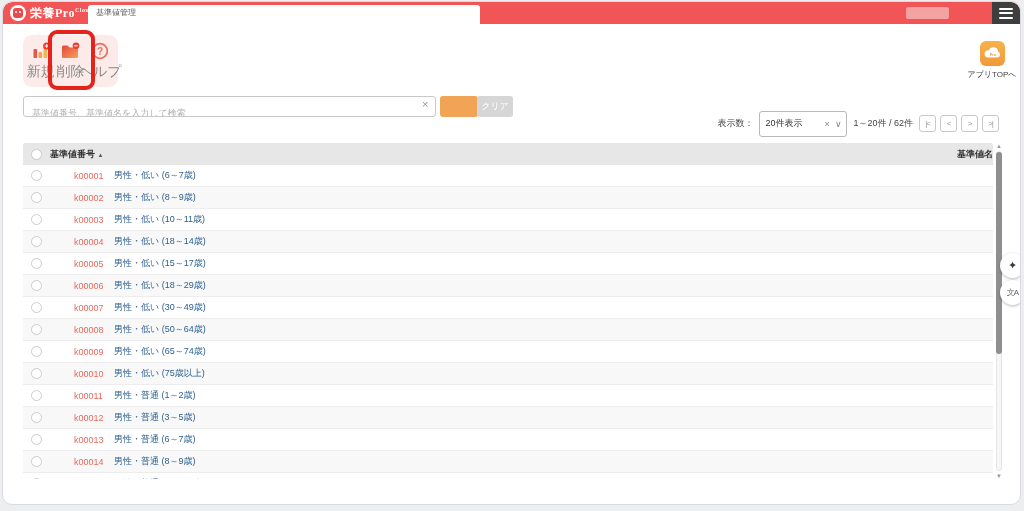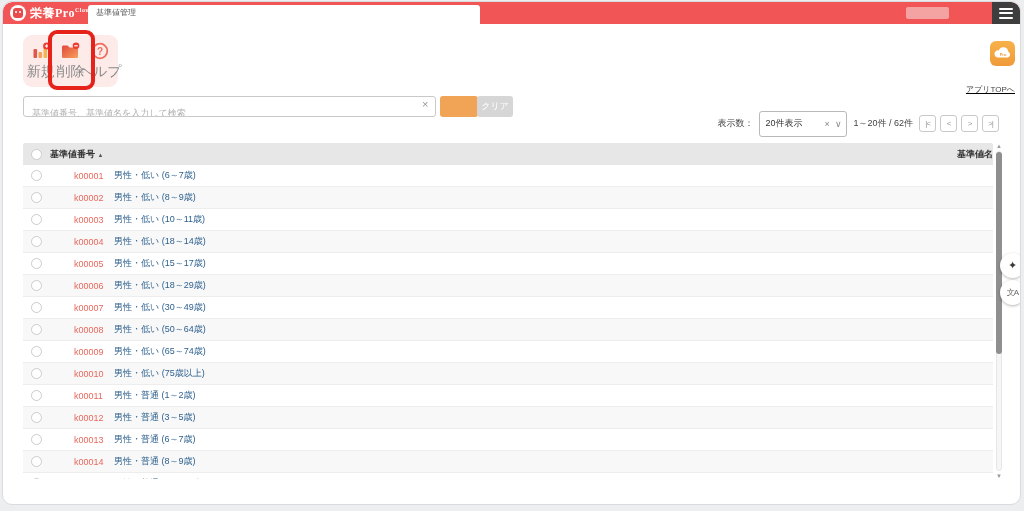--- a/index.html
+++ b/index.html
@@ -29,21 +29,21 @@
   
   .toolbar { position:absolute; left:20px; top:33px; width:95px; height:52px; background:#fcebe9;
              border-radius:9px; display:flex; align-items:center; justify-content:space-around; padding:0 3px; }
   .tool-btn { display:flex; flex-direction:column; align-items:center; gap:2px; width:29px; cursor:pointer; }
   .tool-icon { width:20px; height:20px; }
   .tool-label { font-size:14px; color:#8a8a8a; white-space:nowrap; }
   .annotation { position:absolute; left:45px; top:28px; width:47px; height:60px;
                 border:4px solid #e5231b; border-radius:9px; z-index:60; pointer-events:none; }
 
   .app-top { position:absolute; left:966px; top:39px; width:46px; display:flex; flex-direction:column;
-             align-items:flex-end; gap:18px; cursor:pointer;text-decoration:underline; }
+             align-items:center; gap:3px; cursor:pointer; }
   .app-top-icon { width:25px; height:25px; border-radius:6px; background:linear-gradient(180deg,#f7b24a,#f09a3a);
                   display:flex; align-items:center; justify-content:center; }
   .app-top-label { font-size:8px; color:#444; white-space:nowrap; }
 
   
   .search-input { position:absolute; left:20px; top:94px; width:413px; height:21px; border:1px solid #c9c9c9;
                   border-radius:3px; font-size:9px; color:#333; padding:12px 22px 0 8px; outline:none;
                   font-family:"Liberation Sans", sans-serif; }
   .search-input::placeholder { color:#b0b0b0; }
   .input-clear { position:absolute; left:419px; top:97px; font-size:11px; color:#999; line-height:1;

